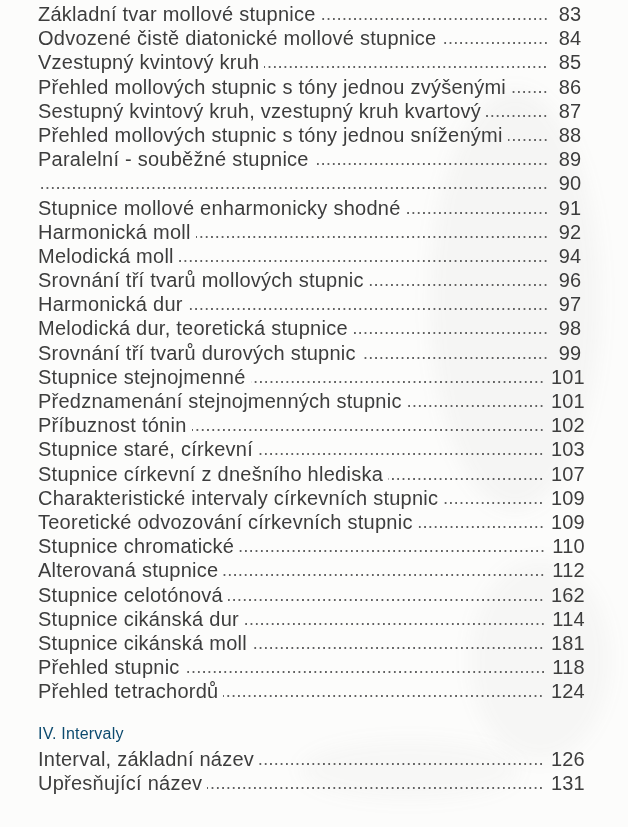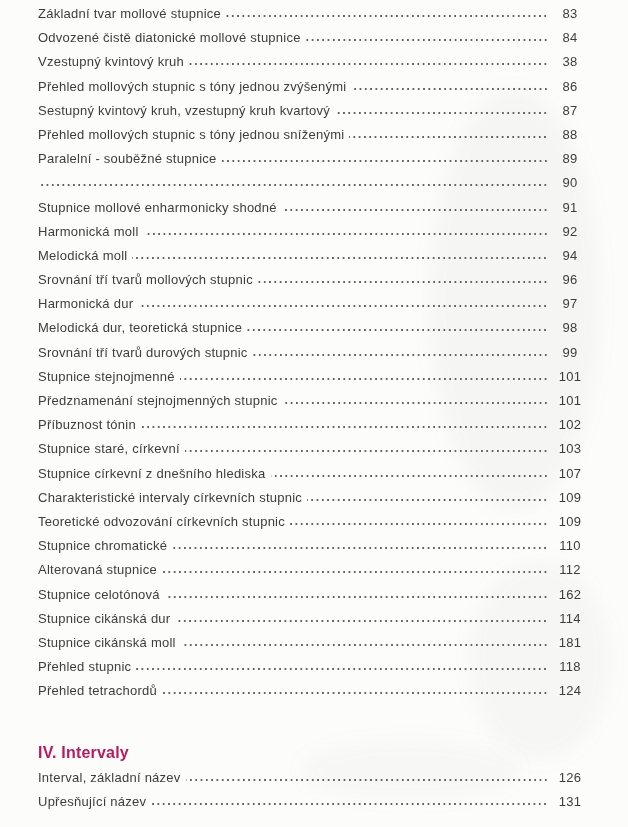--- a/index.html
+++ b/index.html
@@ -25,21 +25,21 @@
     pointer-events:none;
   }
   .g1{left:430px;top:90px;width:170px;height:420px;background:rgba(120,120,115,0.05);}
   .g2{left:470px;top:560px;width:140px;height:200px;background:rgba(120,120,115,0.045);}
   .g3{left:300px;top:740px;width:220px;height:60px;background:rgba(120,120,115,0.04);}
 
   .toc .row{
     display:flex;
     align-items:baseline;
     height:24.2px;
-    font-size:13px;
+    font-size:20px;
     letter-spacing:0.25px;
     line-height:24.2px;
     white-space:nowrap;
   }
   .title{flex:0 0 auto;padding-right:5px;}
   .leader{
     flex:1 1 auto;
     height:4px;
     align-self:baseline;
     background-image:radial-gradient(circle, #616161 1.05px, rgba(0,0,0,0) 1.35px);
@@ -49,24 +49,24 @@
     margin:0 2px 0 0;
   }
   .pagenum{
     flex:0 0 auto;
     min-width:30px;
     text-align:center;
     padding-left:5px;
   }
   .section-heading{
     font-size:16px;
-    font-weight:bold;
+    font-weight:normal;
     letter-spacing:0.2px;
-    color:#be185d;
-    margin-top:38px;
+    color:#0c4a6e;
+    margin-top:19px;
     height:24.2px;
     line-height:24.2px;
   }
 </style>
 </head>
 <body>
 
 <div class="ghost g1"></div>
 <div class="ghost g2"></div>
 <div class="ghost g3"></div>
@@ -79,21 +79,21 @@
         <span class="pagenum">83</span>
       </div>
       <div class="row">
         <span class="title">Odvozené čistě diatonické mollové stupnice</span>
         <span class="leader"></span>
         <span class="pagenum">84</span>
       </div>
       <div class="row">
         <span class="title">Vzestupný kvintový kruh</span>
         <span class="leader"></span>
-        <span class="pagenum">38</span>
+        <span class="pagenum">85</span>
       </div>
       <div class="row">
         <span class="title">Přehled mollových stupnic s tóny jednou zvýšenými</span>
         <span class="leader"></span>
         <span class="pagenum">86</span>
       </div>
       <div class="row">
         <span class="title">Sestupný kvintový kruh, vzestupný kruh kvartový</span>
         <span class="leader"></span>
         <span class="pagenum">87</span>

